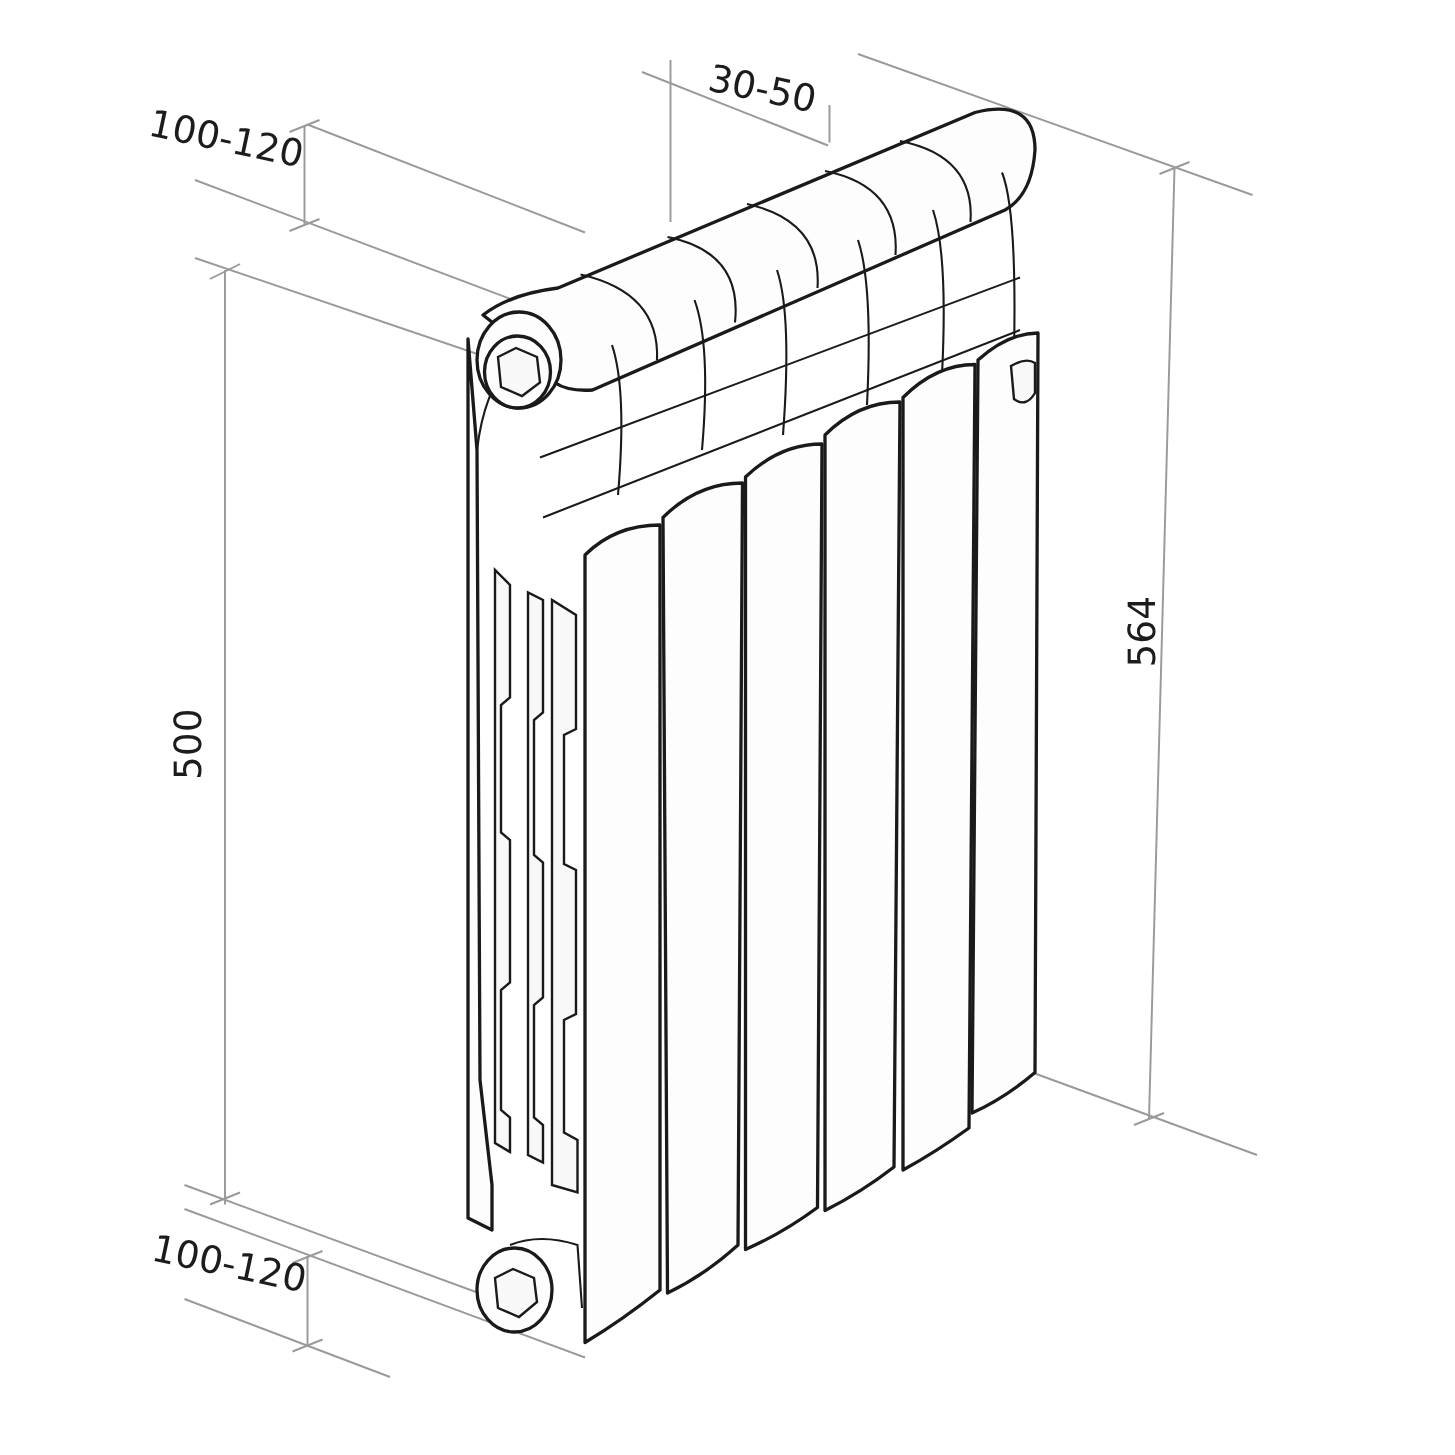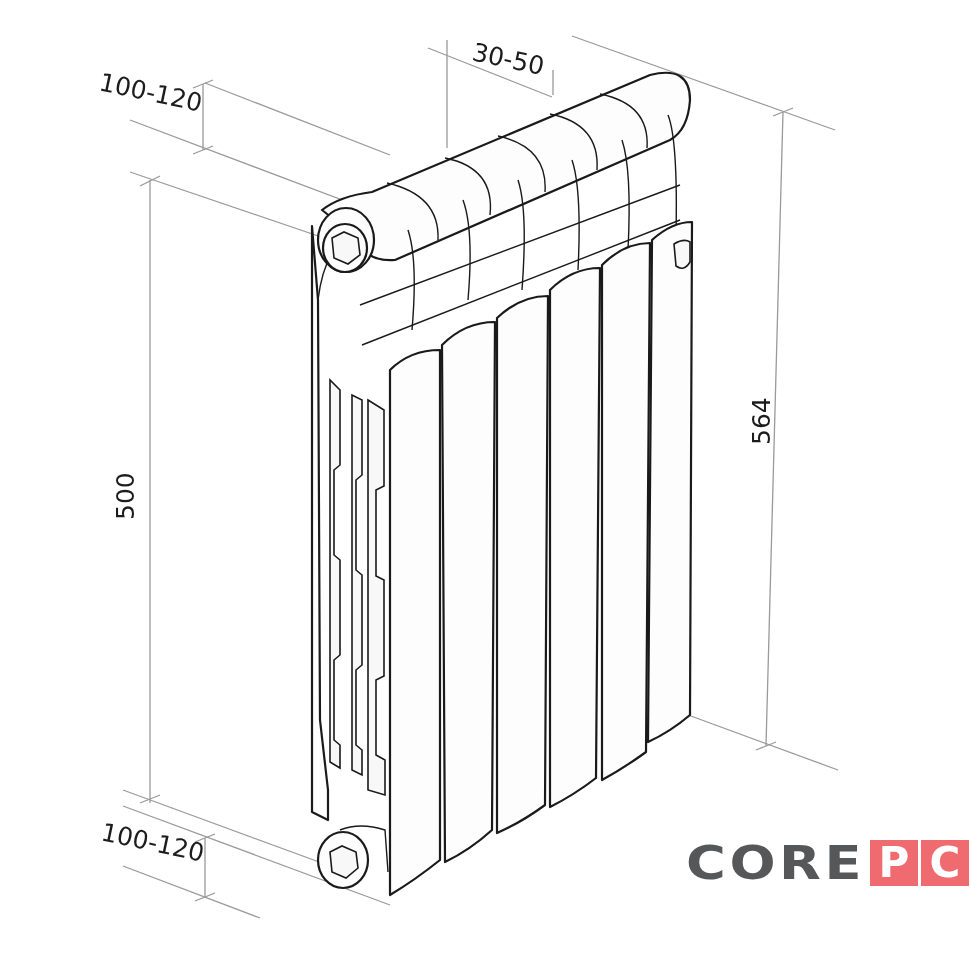--- a/index.html
+++ b/index.html
@@ -98,18 +98,13 @@
     <path class="rad" d="M652,240 Q672,222 692,222 L690,715 Q670,732 648,742 Z"></path>
 
     <path class="rad-fill" d="M674,244 Q684,238 690,242 L690,262 Q684,272 676,266 Z"></path>
 
     <path class="rad-thin" d="M340,830 Q360,822 385,830 L388,872"></path>
     <ellipse class="rad" cx="343" cy="860" rx="25" ry="28"></ellipse>
     <polygon class="rad-fill" points="330,852 342,846 356,852 358,868 346,878 332,872"></polygon>
   </g>
 </svg>
 
-<div class="logo">
-  <span class="logo-core">CORE</span>
-  <span class="logo-box">P</span>
-  <span class="logo-box">C</span>
-</div>
 </div>
 
 </body></html>

